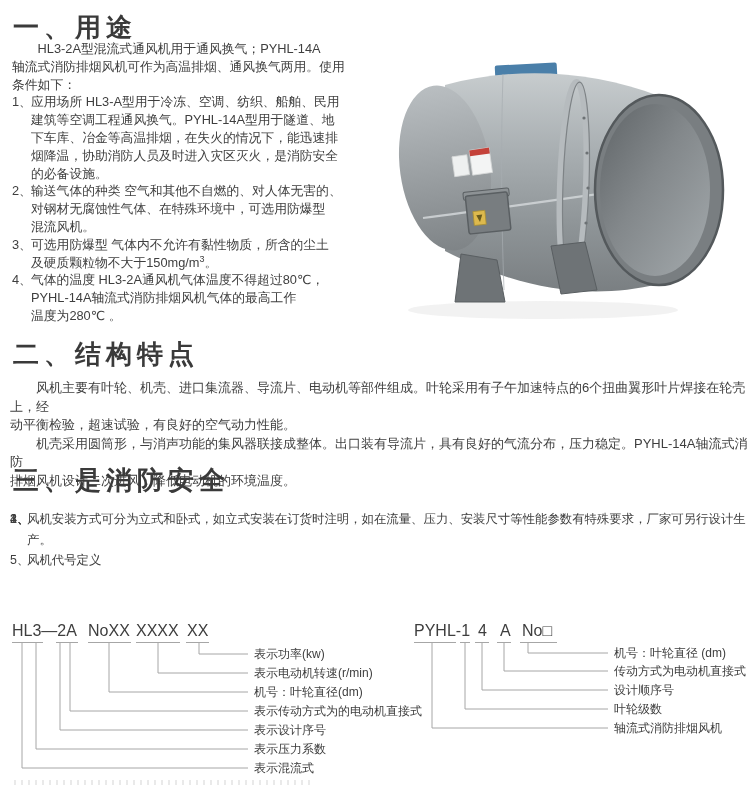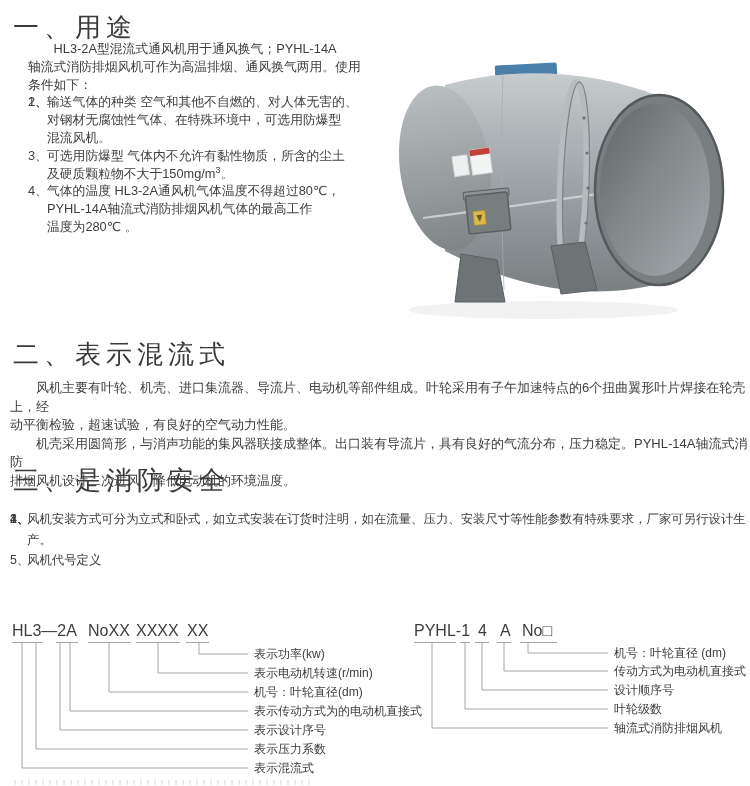--- a/index.html
+++ b/index.html
@@ -3,29 +3,29 @@
 <meta charset="utf-8">
 <style>
   html,body{margin:0;padding:0}
   body{
     width:750px;height:786px;position:relative;overflow:hidden;
     background:#ffffff;color:#3e3e3e;
     font-family:"Liberation Sans","DejaVu Sans",sans-serif;
   }
   .heading{
     position:absolute;font-size:26px;letter-spacing:5px;
-    color:#3a3a3a;font-weight:400;white-space:nowrap;
+    color:#3a3a3a;font-weight:700;white-space:nowrap;
   }
   #h-sec1{left:13px;top:10px}
   #h-sec2{left:13px;top:337px}
   #h-sec3{left:13px;top:463px}
 
   .pre{white-space:pre-line}
 
-  #sec1-body{position:absolute;left:28px;top:40px;width:386px;
+  #sec1-body{position:absolute;left:12px;top:40px;width:386px;
     font-size:12.8px;line-height:17.8px}
   #sec1-body .intro{text-indent:2em;margin:0}
   .item{position:relative;padding-left:19px}
   .item .num{position:absolute;left:0;top:0}
   sup{font-size:9px;line-height:0}
 
   #sec2-body{position:absolute;left:10px;top:379px;width:742px;
     font-size:13px;line-height:18.6px}
   #sec2-body p{margin:0;text-indent:2em}
 
@@ -49,20 +49,25 @@
 <body>
 
 <div class="heading" id="h-sec1">一、用途</div>
 
 <div id="sec1-body">
   <p class="intro pre">HL3-2A型混流式通风机用于通风换气；PYHL-14A
 轴流式消防排烟风机可作为高温排烟、通风换气两用。使用
 条件如下：</p>
   <div class="item">
     <span class="num">1、</span>
+    <span class="pre">应用场所 HL3-A型用于冷冻、空调、纺织、船舶、民用
+建筑等空调工程通风换气。PYHL-14A型用于隧道、地
+下车库、冶金等高温排烟，在失火的情况下，能迅速排
+烟降温，协助消防人员及时进入灾区灭火，是消防安全
+的必备设施。</span>
   </div>
   <div class="item">
     <span class="num">2、</span>
     <span class="pre">输送气体的种类 空气和其他不自燃的、对人体无害的、
 对钢材无腐蚀性气体、在特殊环境中，可选用防爆型
 混流风机。</span>
   </div>
   <div class="item">
     <span class="num">3、</span>
     <span class="pre">可选用防爆型 气体内不允许有黏性物质，所含的尘土
@@ -128,21 +133,21 @@
     <rect x="82" y="132" width="46" height="8" rx="2" fill="#8d9295" stroke="#5a5f62"></rect>
     <rect x="84" y="136" width="42" height="38" rx="2" fill="#787d80" stroke="#5a5f62" stroke-width="1.5"></rect>
     <rect x="90" y="152" width="12" height="14" fill="#ddb94d" stroke="#a88f35" stroke-width="0.8"></rect>
     <path d="M 93,156 L 99,156 L 96,163 Z" fill="#554a15" opacity="0.85"></path>
   </g>
 
   <path d="M 78,196 L 114,202 L 122,244 L 72,244 Z" fill="#6e7376" stroke="#595e61"></path>
   <path d="M 168,188 L 202,184 L 214,232 L 178,236 Z" fill="#6e7376" stroke="#595e61"></path>
 </svg>
 
-<div class="heading" id="h-sec2">二、表示混流式</div>
+<div class="heading" id="h-sec2">二、结构特点</div>
 <div id="sec2-body">
   <p class="pre">风机主要有叶轮、机壳、进口集流器、导流片、电动机等部件组成。叶轮采用有子午加速特点的6个扭曲翼形叶片焊接在轮壳上，经
 动平衡检验，超速试验，有良好的空气动力性能。</p>
   <p class="pre">机壳采用圆筒形，与消声功能的集风器联接成整体。出口装有导流片，具有良好的气流分布，压力稳定。PYHL-14A轴流式消防
 排烟风机设计二次进风，降低电动机的环境温度。</p>
 </div>
 
 <div class="heading" id="h-sec3">三、是消防安全</div>
 <div id="sec3-body">
   <div class="item">

